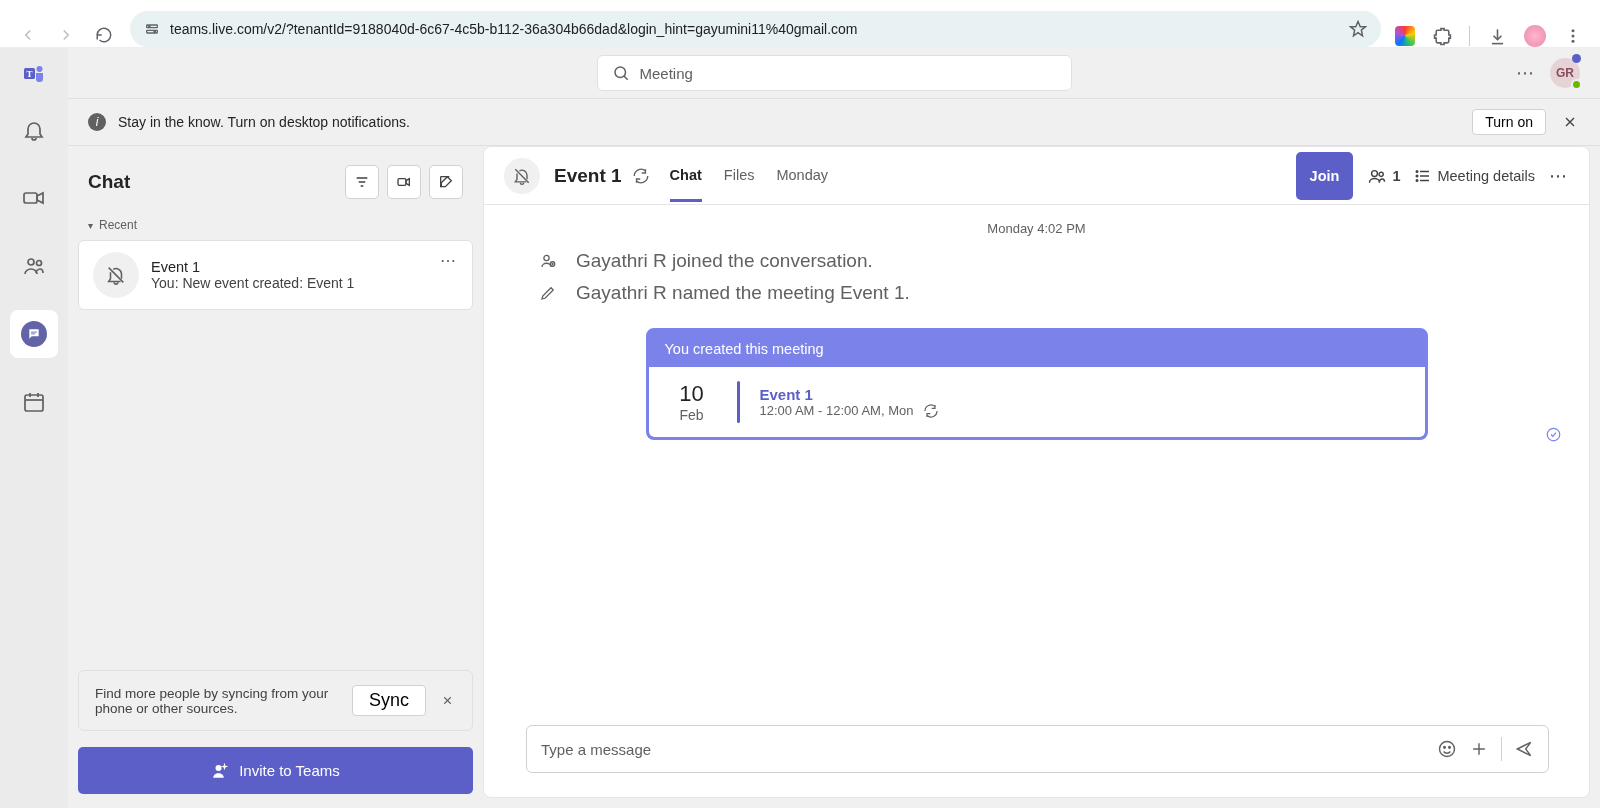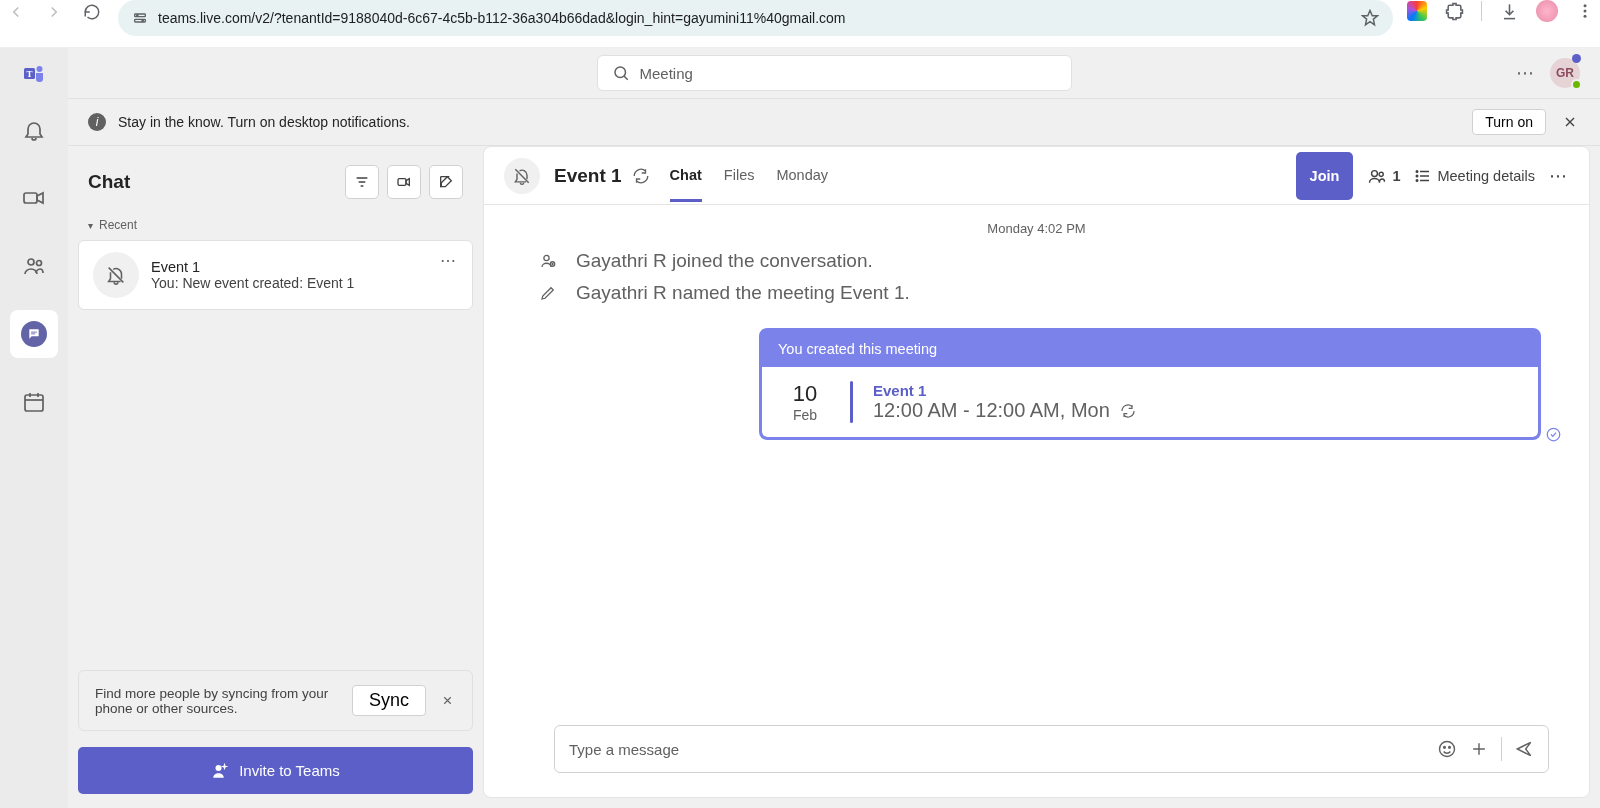--- a/index.html
+++ b/index.html
@@ -1,19 +1,19 @@
 <!DOCTYPE html>
 <html><head>
 <meta charset="utf-8">
 <style>
   * { box-sizing: border-box; margin: 0; padding: 0; }
   html, body { width: 1600px; height: 808px; font-family: 'Segoe UI', Arial, sans-serif; background: #ffffff; overflow: hidden; }
   
   
-  .browser-bar { height: 48px; background: #ffffff; display: flex; align-items: flex-start; padding: 0 4px; gap: 14px; border-bottom: 1px solid #eee; }
+  .browser-bar { height: 48px; background: #ffffff; display: flex; align-items: flex-end; padding: 0 16px; gap: 14px; border-bottom: 1px solid #eee; }
   .nav-btn { width: 24px; height: 24px; display:flex; align-items:center; justify-content:center; color: #5f6368; cursor: pointer; }
   .nav-btn.disabled { color: #bdbdbd; }
   .addr-bar { flex:1; height: 36px; background: #e8f2f3; border-radius: 18px; display:flex; align-items:center; padding: 0 14px; gap: 10px; color:#5f6368; font-size:14px; }
   .addr-bar .url { flex:1; color:#202124; }
   .addr-bar .star { color:#5f6368; }
   .chrome-icons { display:flex; align-items:center; gap:16px; }
   .chrome-icon { width:22px; height:22px; display:flex; align-items:center; justify-content:center; color:#5f6368; }
   .chrome-avatar { width:22px; height:22px; border-radius:50%; background:radial-gradient(circle,#ffb5cc,#e98baa); }
   .chrome-sep { width:1px; height:20px; background:#ccc; }
   .chrome-color { width:20px; height:20px; border-radius:4px; background:conic-gradient(#ff3b30,#ffcc00,#34c759,#007aff,#af52de,#ff3b30); }
@@ -80,33 +80,33 @@
   .conv-header .flex { flex:1; }
   .join-btn { background:#5b5fc7; color:#fff; font-size:14.5px; font-weight:600; border-radius:5px; padding:16px 14px; cursor:pointer; }
   .hdr-icon-txt { display:flex; align-items:center; gap:5px; color:#424242; font-size:14.5px; cursor:pointer; }
   .hdr-icon-txt.num { font-weight:600; }
 
   .messages { flex:1; padding:16px 48px; display:flex; flex-direction:column; gap:10px; overflow:auto; }
   .timestamp-row { text-align:center; color:#616161; font-size:13px; margin-bottom:4px; }
   .sys-row { display:flex; align-items:center; gap:18px; color:#616161; font-size:19px; padding-left:6px; }
   .sys-row .sys-icon { width:20px; color:#616161; display:flex; align-items:center; justify-content:center; }
 
-  .meeting-card-wrap { display:flex; justify-content:flex-end; margin-top:14px; position:relative; }
+  .meeting-card-wrap { display:flex; justify-content:center; margin-top:14px; position:relative; }
   .meeting-card { width:782px; background:#7b83eb; border:3px solid #7b83eb; border-radius:8px; overflow:hidden; }
   .meeting-card .card-hdr { padding:10px 16px; color:#fff; font-size:14.5px; }
   .meeting-card .card-body { background:#ffffff; padding:14px 18px; display:flex; align-items:center; gap:20px; border-radius:0 0 5px 5px; }
   .card-date { text-align:center; width:50px; }
   .card-date .day { font-size:22px; color:#242424; }
   .card-date .mon { font-size:14px; color:#616161; }
   .card-divider { width:3px; height:42px; background:#5b5fc7; border-radius:2px; }
   .card-info .title { font-size:15px; font-weight:600; color:#5b5fc7; }
-  .card-info .time { font-size:20px; color:#616161; display:flex; align-items:center; gap:10px; }
+  .card-info .time { font-size:13px; color:#616161; display:flex; align-items:center; gap:10px; }
   .sent-check { position:absolute; right:-20px; bottom:-2px; color:#7b83eb; }
 
-  .compose { margin:12px 40px 24px 70px; height:48px; border:1px solid #d1d1d1; border-radius:6px; display:flex; align-items:center; padding:0 14px; color:#616161; font-size:15px; gap:12px; }
+  .compose { margin:12px 40px 24px 42px; height:48px; border:1px solid #d1d1d1; border-radius:6px; display:flex; align-items:center; padding:0 14px; color:#616161; font-size:15px; gap:12px; }
   .compose .ph { flex:1; }
   .compose .sep { width:1px; height:24px; background:#d1d1d1; }
   .compose .c-icon { color:#616161; cursor:pointer; }
 
   svg { display:block; }
 </style>
 </head>
 <body>
 
 <div class="browser-bar">

